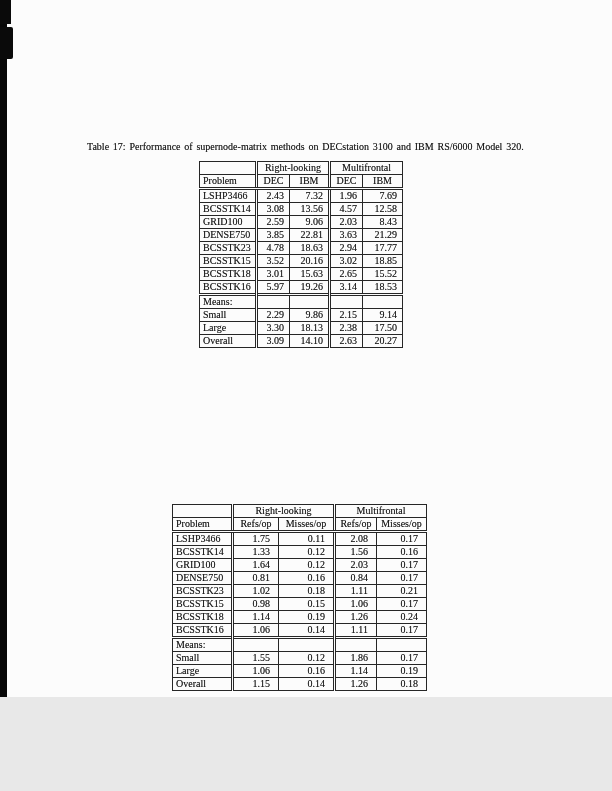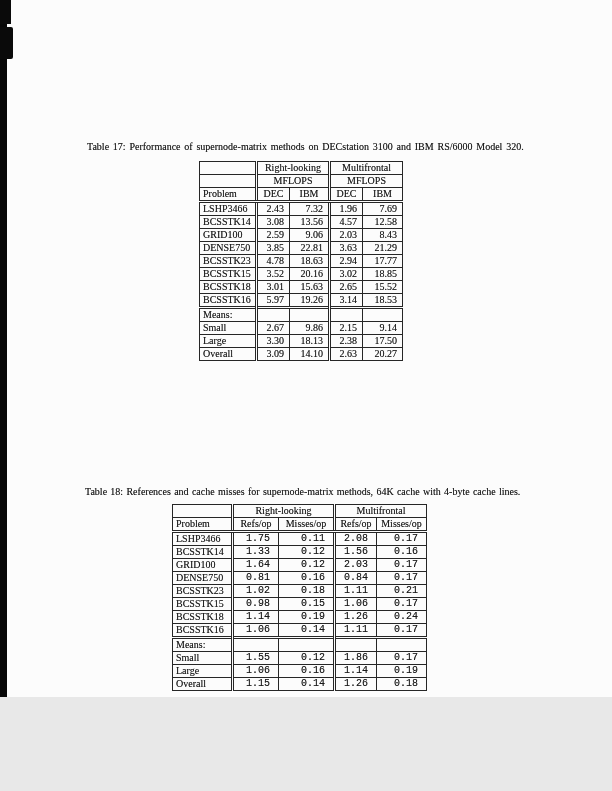--- a/index.html
+++ b/index.html
@@ -26,21 +26,21 @@
     border:1px solid #262626; height:12px; line-height:12px;
     padding:0 3px; white-space:nowrap; overflow:hidden;
   }
   .ptable td.hd  { text-align:center; padding:0 1px; }
   .ptable td.num { text-align:right; padding-right:5px; }
   .ptable td.dl  { border-left:3px double #262626; }
   .ptable tr.hlast td { border-bottom:3px double #262626; }
   .ptable tr.sep td   { border-top:3px double #262626; }
   #table17 { left:199px; top:161px; }
   #table18 { left:172px; top:504px; }
-  #table18 td.num { padding-right:8px;font-family:Liberation Mono, monospace; }
+  #table18 td.num { padding-right:8px; }
 
   .page-number { position:absolute; left:0; top:764px; width:612px; text-align:left; font-size:10px; }
 </style>
 </head>
 <body>
 
 <div class="page">
 
   <div class="edge-strip"></div>
   <div class="edge-blob-a"></div>
@@ -56,25 +56,20 @@
         <col style="width:40px">
         <col style="width:33px">
         <col style="width:40px">
     </colgroup>
     <tbody>
       <tr>
         <td></td>
         <td class="hd dl" colspan="2">Right-looking</td>
         <td class="hd dl" colspan="2">Multifrontal</td>
       </tr>
-      <tr>
-        <td></td>
-        <td class="hd dl" colspan="2">MFLOPS</td>
-        <td class="hd dl" colspan="2">MFLOPS</td>
-      </tr>
       <tr class="hlast">
         <td>Problem</td>
         <td class="hd dl">DEC</td>
         <td class="hd">IBM</td>
         <td class="hd dl">DEC</td>
         <td class="hd">IBM</td>
       </tr>
 
         <tr>
           <td>LSHP3466</td>
@@ -143,21 +138,21 @@
       <tr class="sep">
         <td>Means:</td>
         <td class="dl"></td>
         <td></td>
         <td class="dl"></td>
         <td></td>
       </tr>
 
         <tr>
           <td>Small</td>
-          <td class="num dl">2.67</td>
+          <td class="num dl">2.29</td>
           <td class="num">9.86</td>
           <td class="num dl">2.15</td>
           <td class="num">9.14</td>
         </tr>
 
         <tr>
           <td>Large</td>
           <td class="num dl">3.30</td>
           <td class="num">18.13</td>
           <td class="num dl">2.38</td>
@@ -168,21 +163,20 @@
           <td>Overall</td>
           <td class="num dl">3.09</td>
           <td class="num">14.10</td>
           <td class="num dl">2.63</td>
           <td class="num">20.27</td>
         </tr>
 
     </tbody>
   </table>
 
-  <div class="caption caption18">Table 18: References and cache misses for supernode-matrix methods, 64K cache with 4-byte cache lines.</div>
 
   <table class="ptable" id="table18">
     <colgroup>
       <col style="width:60px">
         <col style="width:46px">
         <col style="width:56px">
         <col style="width:42px">
         <col style="width:50px">
     </colgroup>
     <tbody>

